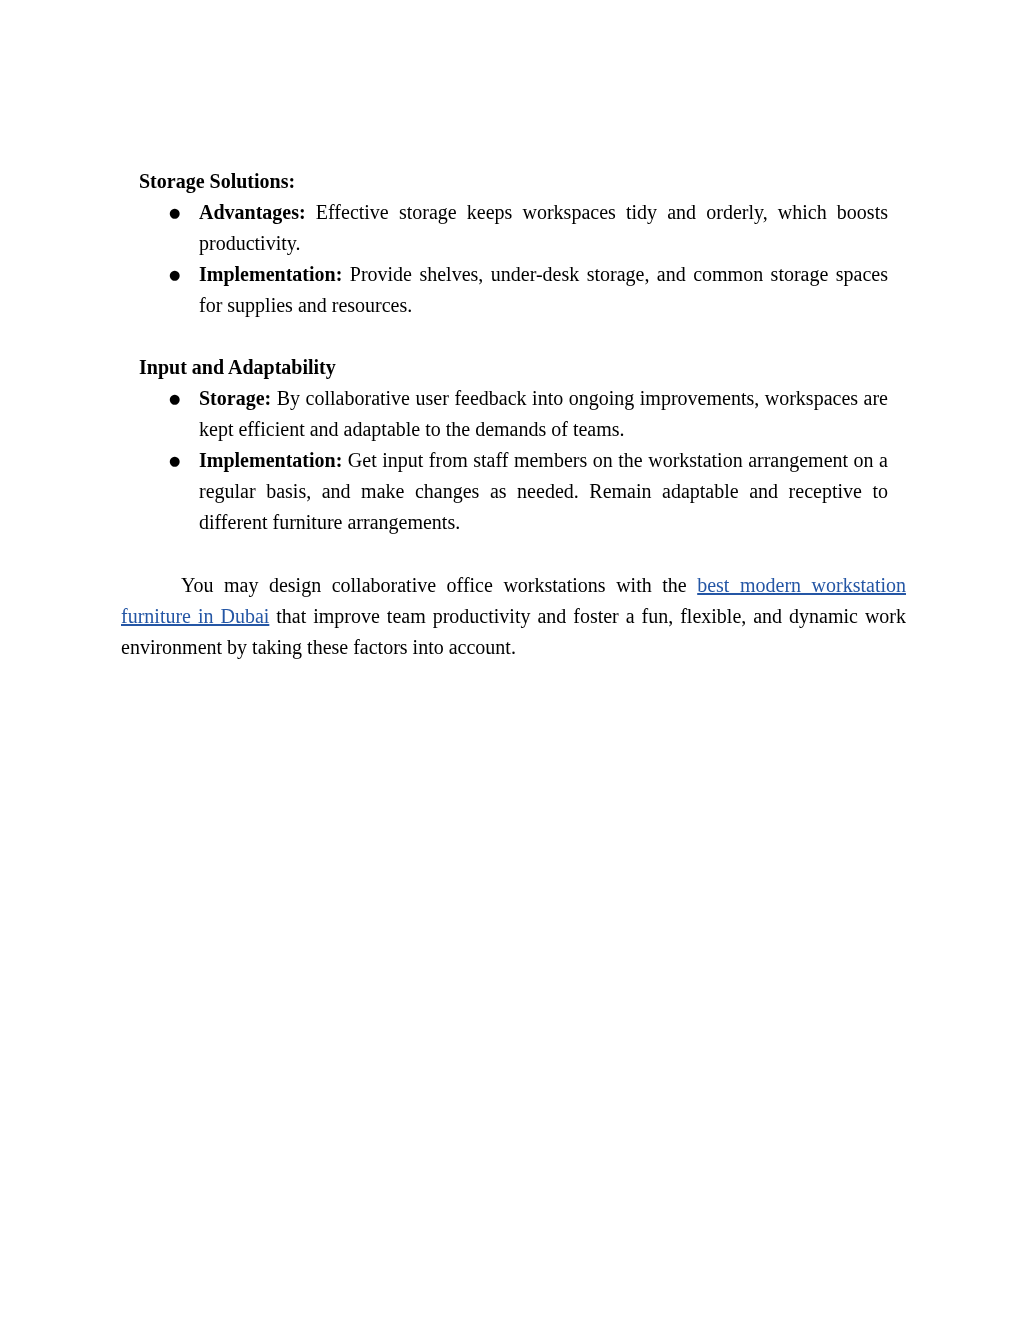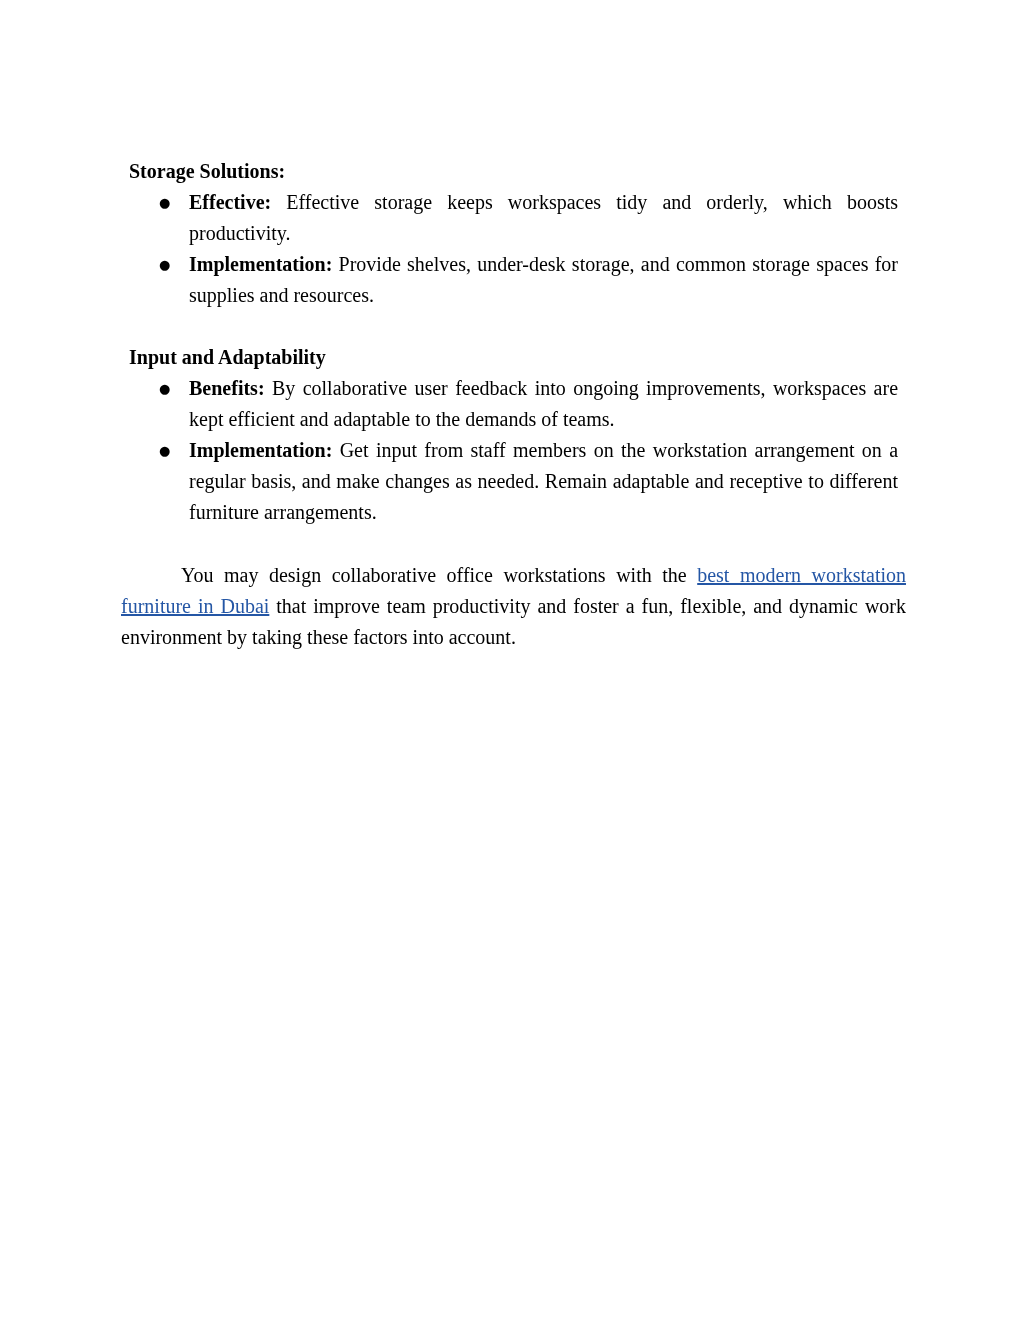--- a/index.html
+++ b/index.html
@@ -17,21 +17,21 @@
     width: 1024px;
     height: 1325px;
     background: #ffffff;
     padding: 148px 118px 0 121px;
     font-family: "Liberation Serif", "DejaVu Serif", serif;
     font-size: 20px;
     line-height: 31px;
     color: #000000;
     -webkit-font-smoothing: antialiased;
   }
-  .section { margin: 8px; }
+  .section { margin: 18px; }
   .section-gap { margin-top: 31px; }
   .heading {
     margin: 0;
     font-size: 20px;
     line-height: 31px;
     font-weight: bold;
     text-align: left;
   }
   ul.bullets {
     margin: 0;
@@ -69,37 +69,37 @@
 </head>
 <body>
 
 <div class="page">
 
   <section class="section">
     <h2 class="heading">Storage Solutions:</h2>
     <ul class="bullets">
       <li class="bullet-item">
         <span class="bullet">●</span>
-        <b class="bullet-label">Effective:</b>
+        <b class="bullet-label">Advantages:</b>
         <span>Effective storage keeps workspaces tidy and orderly, which boosts productivity.</span>
       </li>
       <li class="bullet-item">
         <span class="bullet">●</span>
         <b class="bullet-label">Implementation:</b>
         <span>Provide shelves, under-desk storage, and common storage spaces for supplies and resources.</span>
       </li>
     </ul>
   </section>
 
   <section class="section section-gap">
     <h2 class="heading">Input and Adaptability</h2>
     <ul class="bullets">
       <li class="bullet-item">
         <span class="bullet">●</span>
-        <b class="bullet-label">Benefits:</b>
+        <b class="bullet-label">Storage:</b>
         <span>By collaborative user feedback into ongoing improvements, workspaces are kept efficient and adaptable to the demands of teams.</span>
       </li>
       <li class="bullet-item">
         <span class="bullet">●</span>
         <b class="bullet-label">Implementation:</b>
         <span>Get input from staff members on the workstation arrangement on a regular basis, and make changes as needed. Remain adaptable and receptive to different furniture arrangements.</span>
       </li>
     </ul>
   </section>
 

